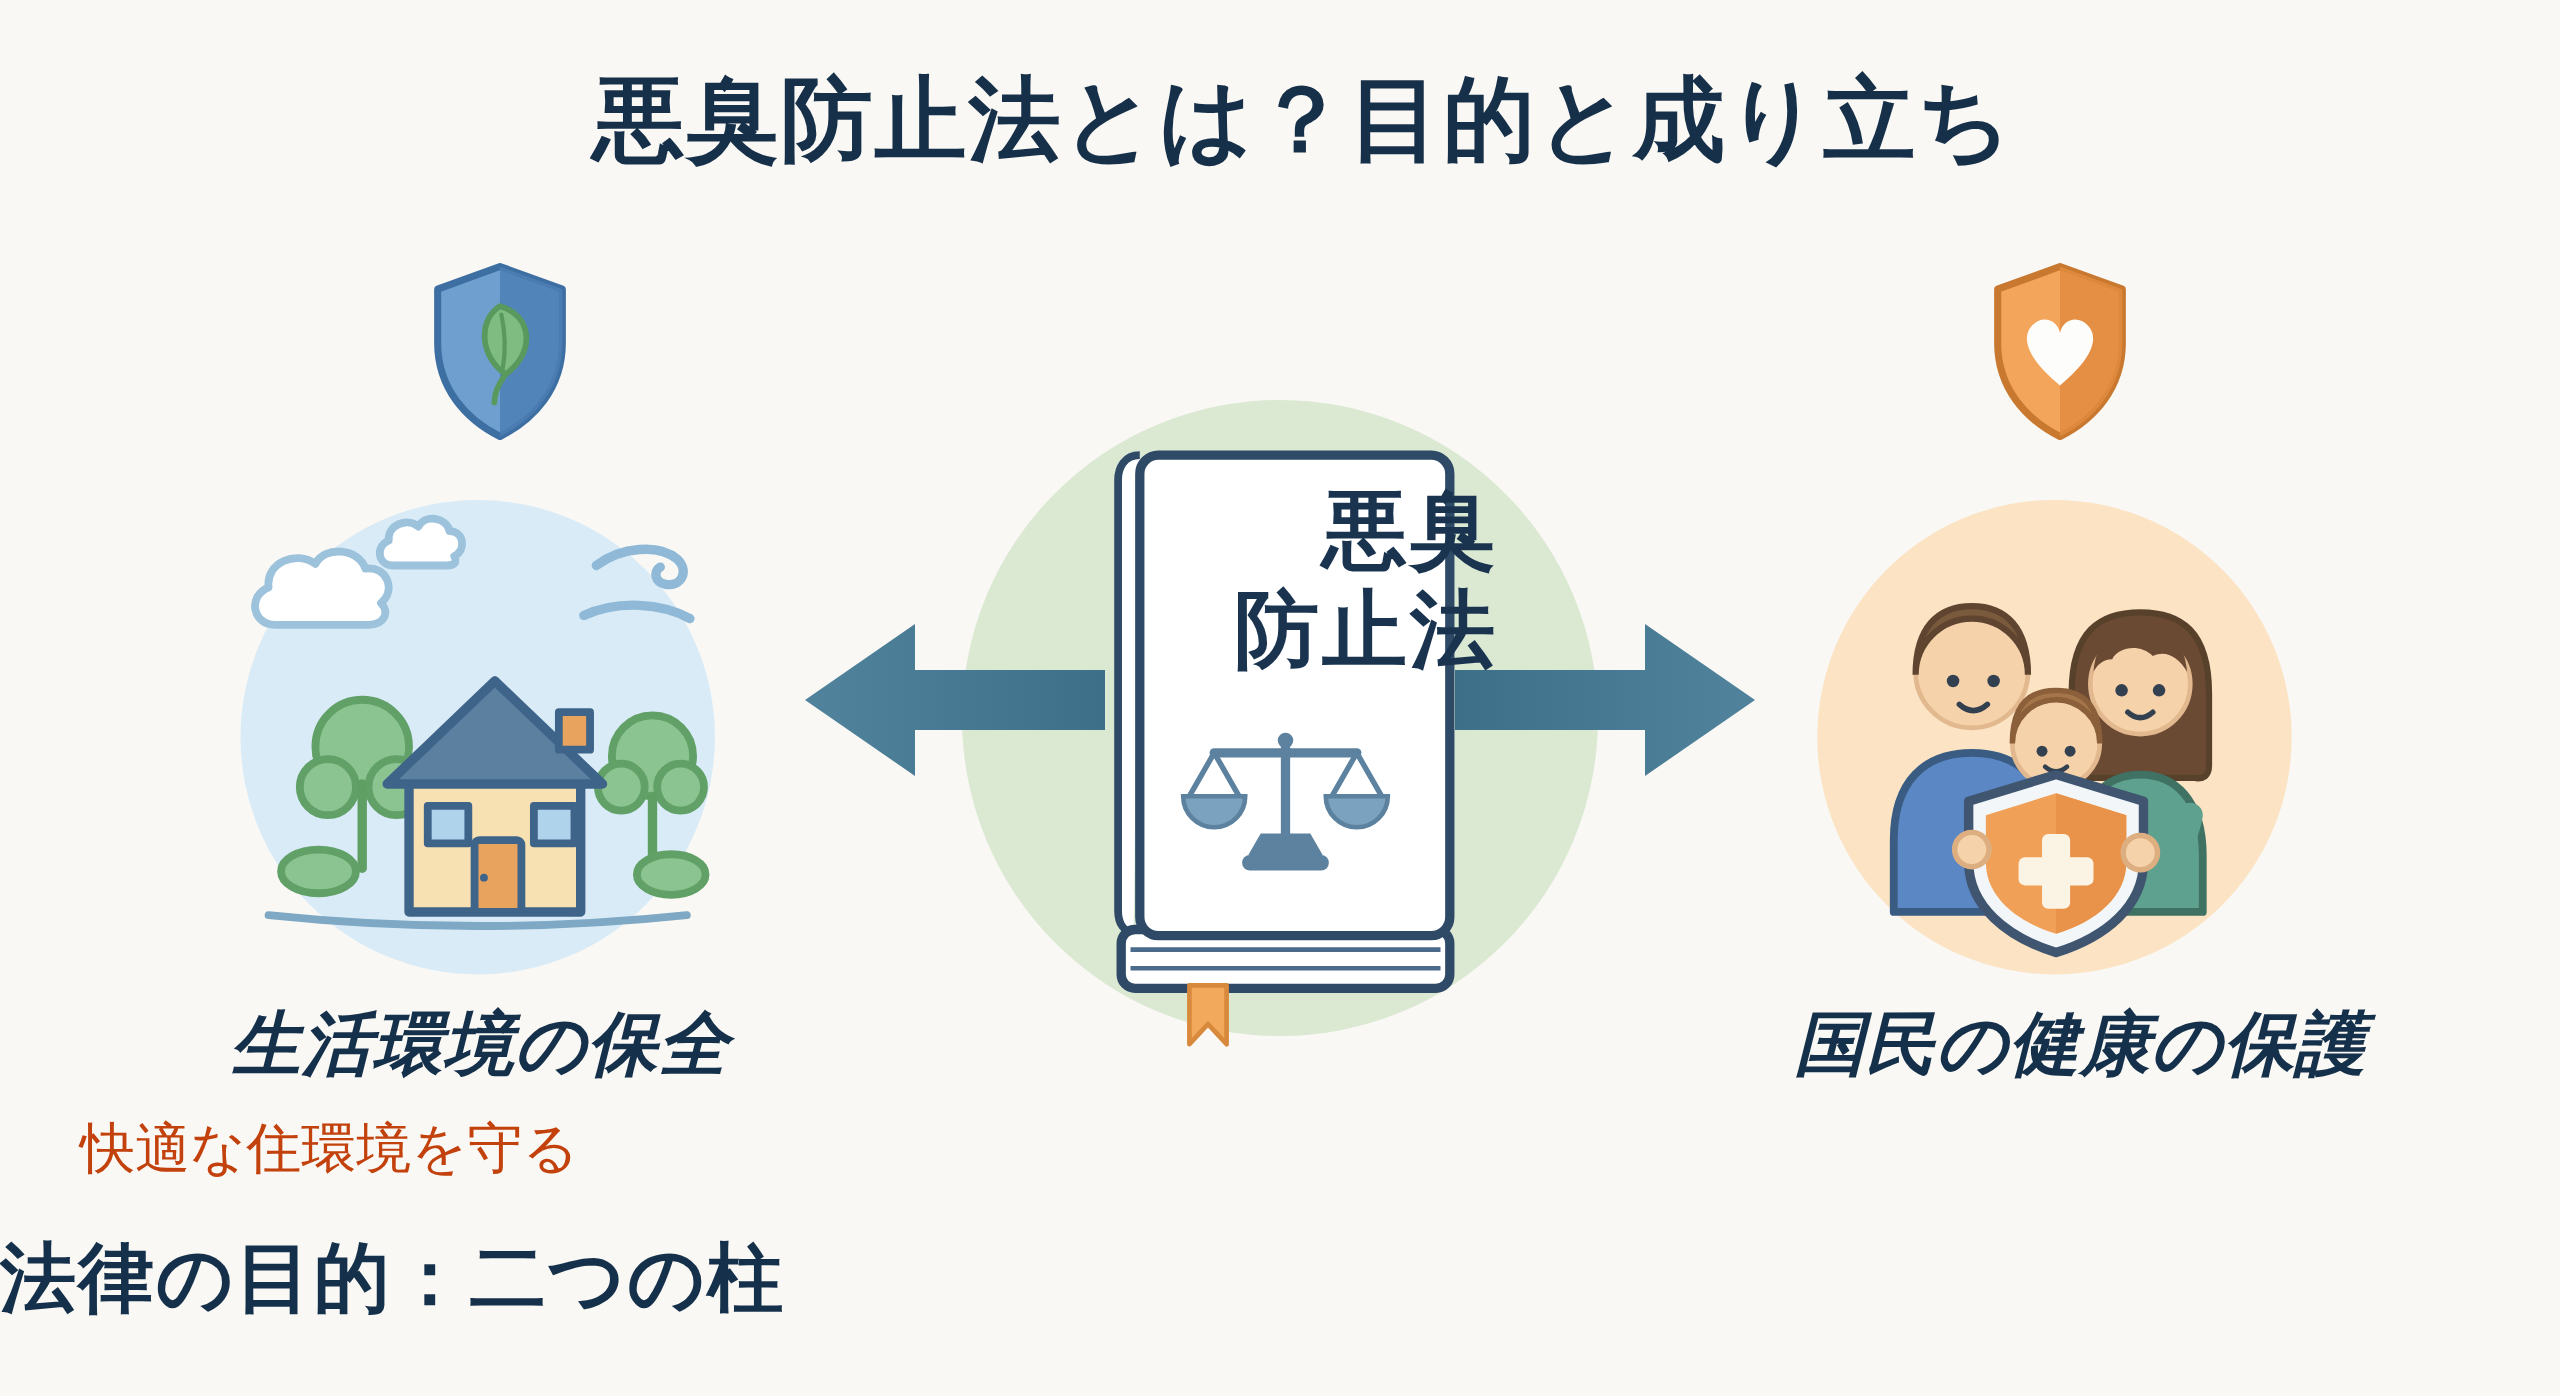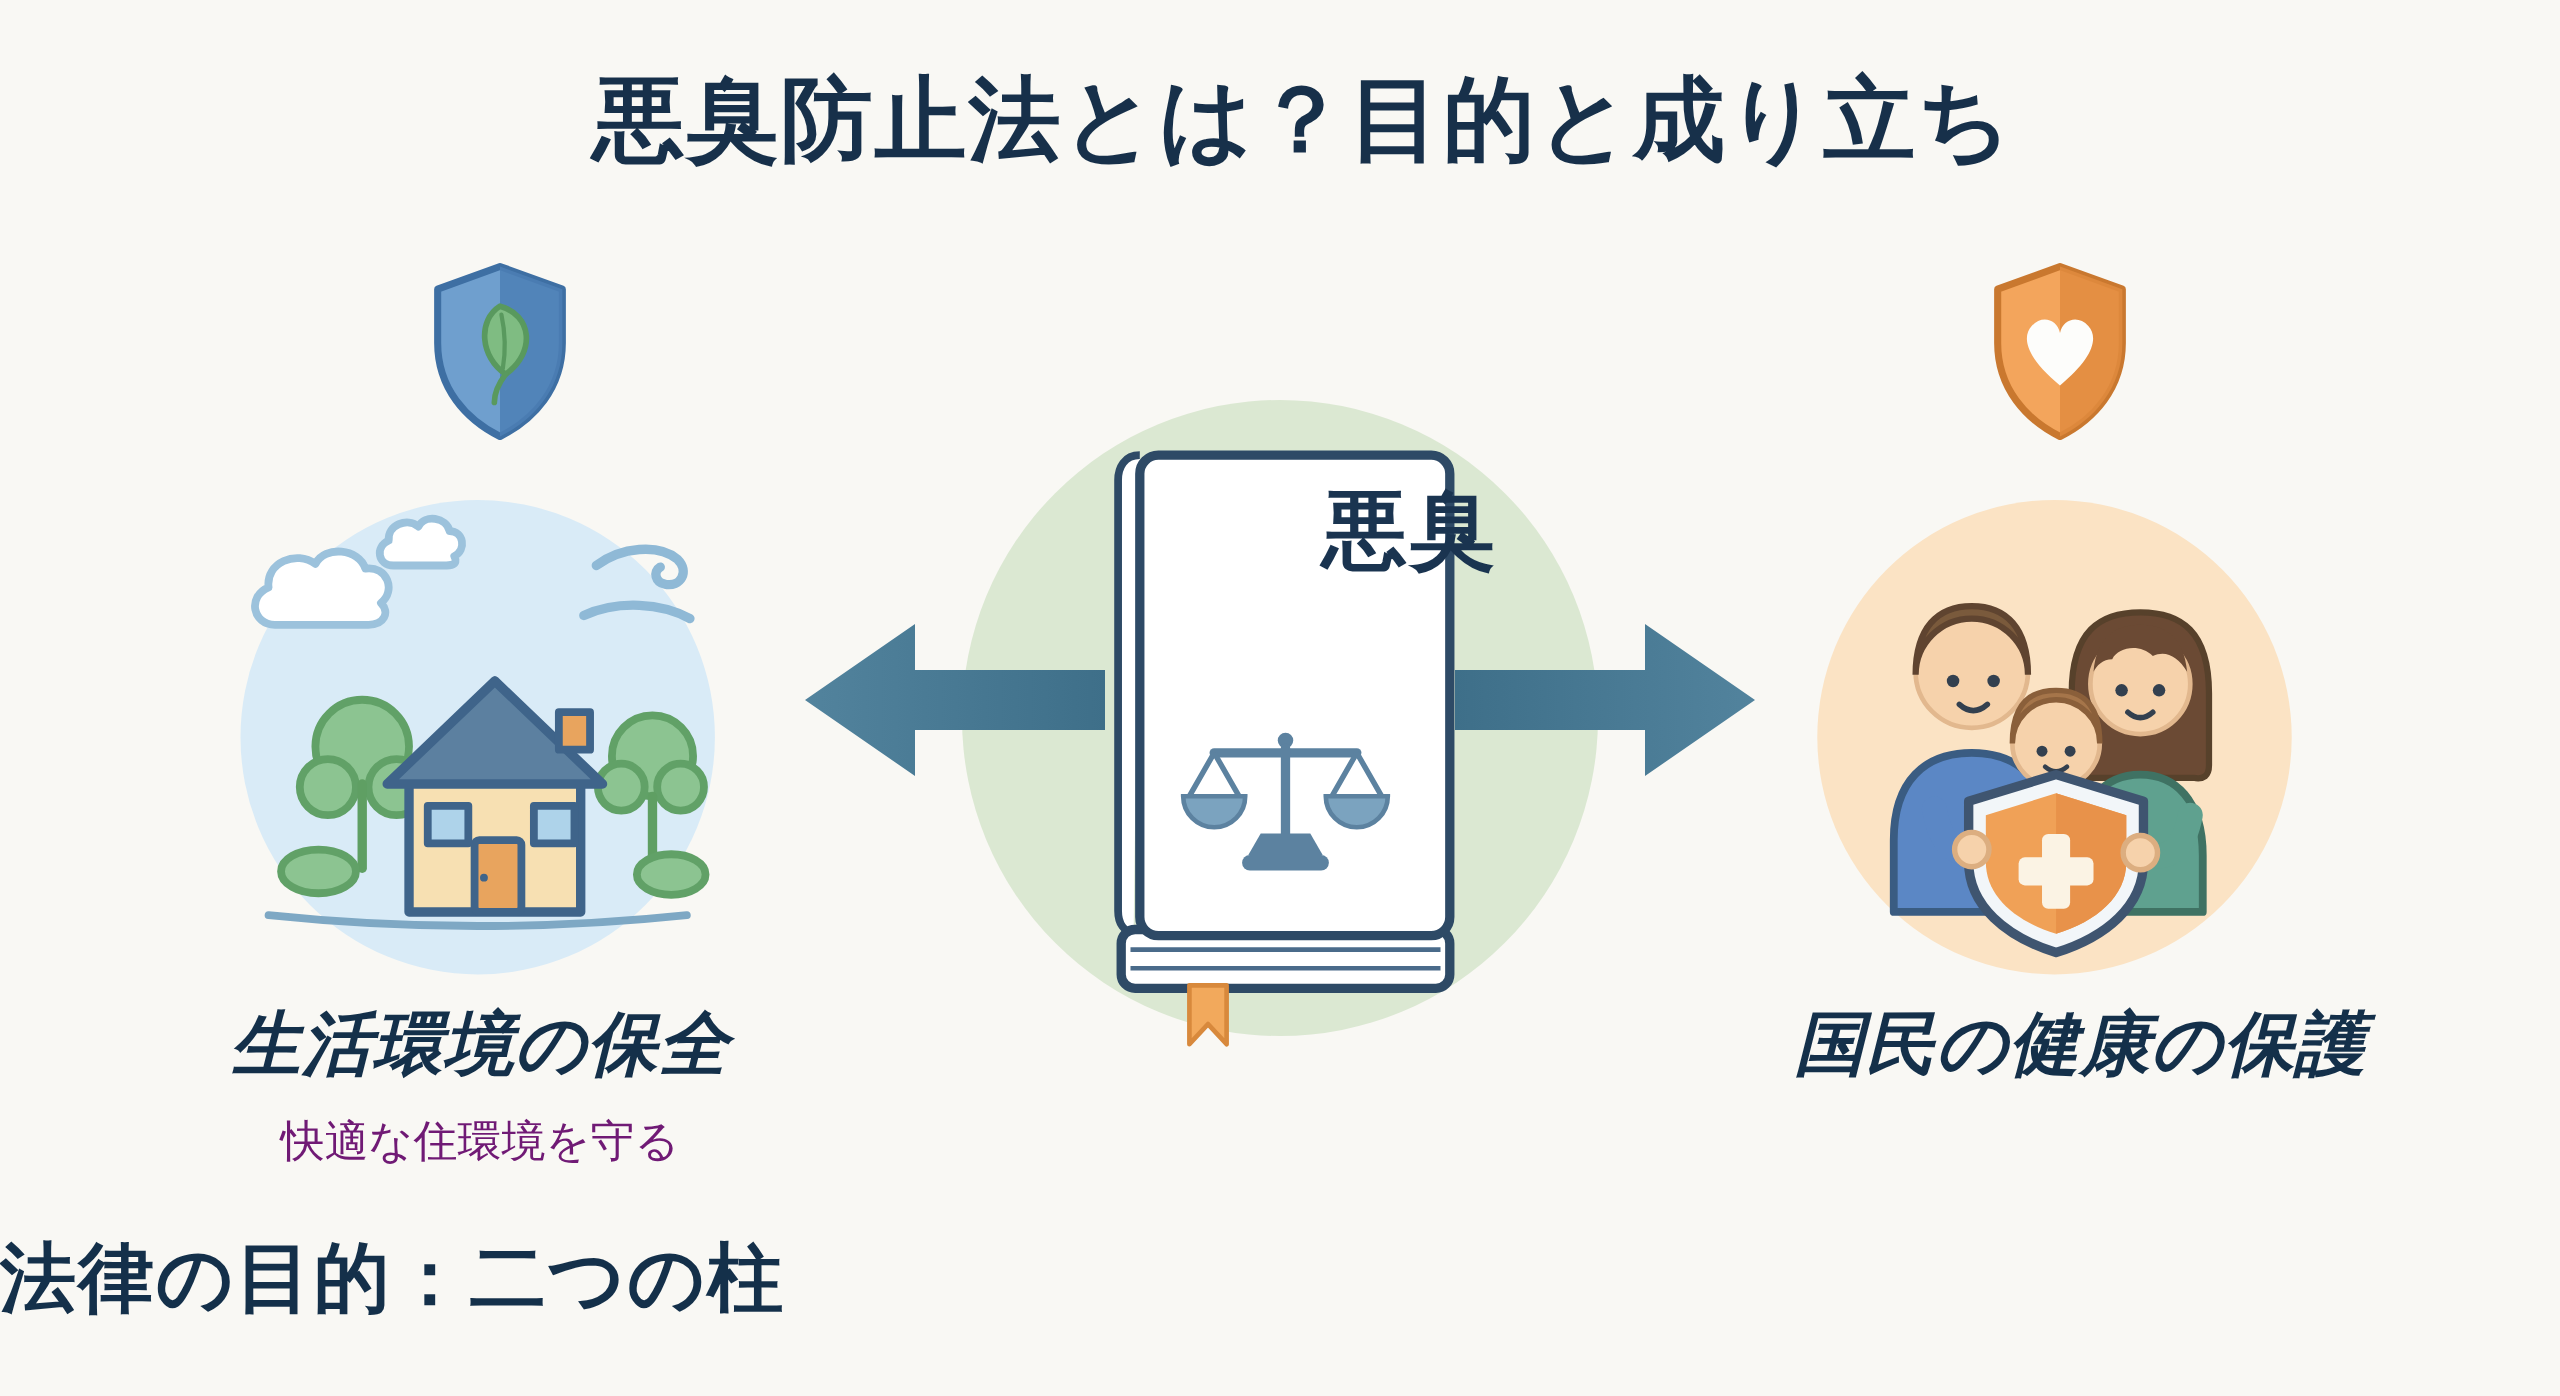--- a/index.html
+++ b/index.html
@@ -11,22 +11,22 @@
   .abs{position:absolute;}
   .title{
     top:58px;left:0;width:2560px;text-align:center;
     font-size:92px;font-weight:700;color:#17304a;letter-spacing:2px;margin-left:23px;
   }
   .heading{
     width:800px;top:998px;text-align:center;
     font-size:70px;font-weight:800;color:#14304a;letter-spacing:1px;font-style:italic;
   }
   .subheading{
-    width:800px;top:1112px;text-align:center;
-    font-size:44px;font-weight:500;color:#701a75;
+    width:800px;top:1112px;text-align:left;
+    font-size:55px;font-weight:500;color:#c2410c;
   }
   .footer-caption{
     top:1228px;left:0;width:2560px;
     font-size:76px;font-weight:800;color:#14304a;letter-spacing:2px;
   }
   .green-circle{
     left:962px;top:400px;width:636px;height:636px;border-radius:50%;
     background:#dbe8d2;z-index:1;
   }
   .arrow{z-index:2;}
@@ -146,20 +146,21 @@
         <path d="M176 244 A20 20 0 0 0 216 244 Z" fill="#7ba3bf" stroke="#5c82a0" stroke-width="3"></path>
         <path d="M150 213 V268" stroke="#5c82a0" stroke-width="6" stroke-linecap="round"></path>
         <path d="M134 268 H166 L174 282 H126 Z" fill="#5c82a0"></path>
         <rect x="122" y="282" width="56" height="10" rx="5" fill="#5c82a0"></rect>
       </g>
     </svg>
   </div>
 
   <div class="abs book-text">
     <div>悪臭</div>
+    <div>防止法</div>
   </div>
 
   <div class="abs" style="left:1975px;top:258px;">
     <svg width="170" height="187" viewBox="0 0 120 132">
       <path d="M60 6 L104 22 V60 C104 92 84 114 60 126 C36 114 16 92 16 60 V22 Z" fill="#f3a55c" stroke="#c9782f" stroke-width="5" stroke-linejoin="round"></path>
       <path d="M60 6 L104 22 V60 C104 92 84 114 60 126 Z" fill="#e08b3e" opacity="0.85"></path>
       <path d="M60 90 C38 72 32 57 40 48 C47 40 58 43 60 53 C62 43 73 40 80 48 C88 57 82 72 60 90 Z" fill="#fdfdfb"></path>
     </svg>
   </div>
 

